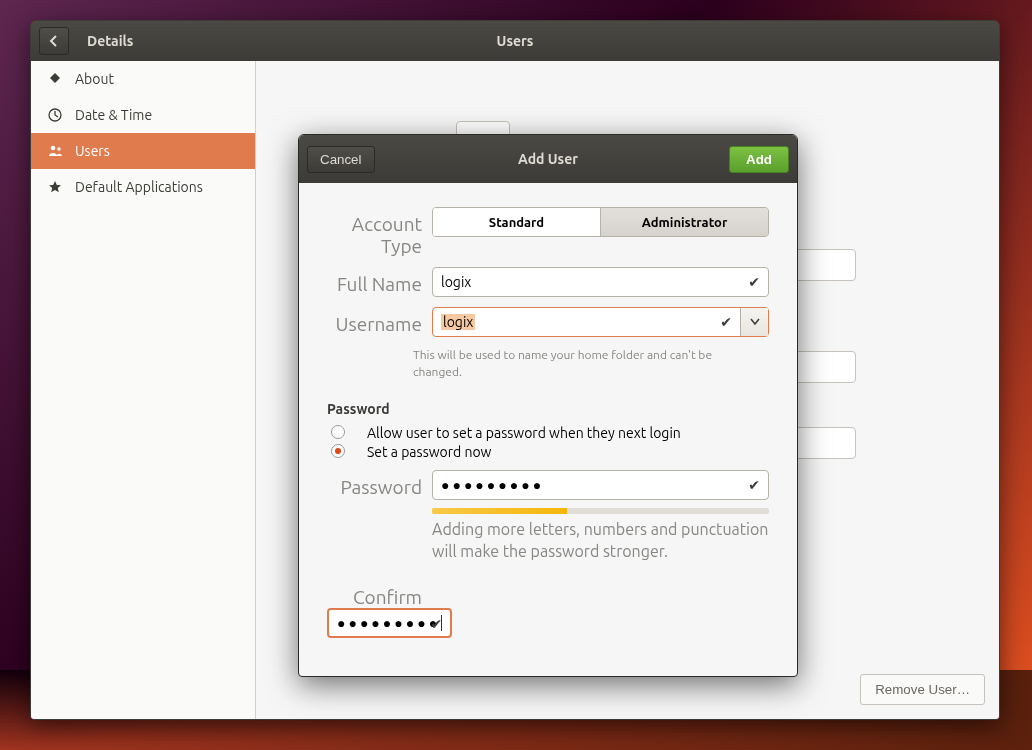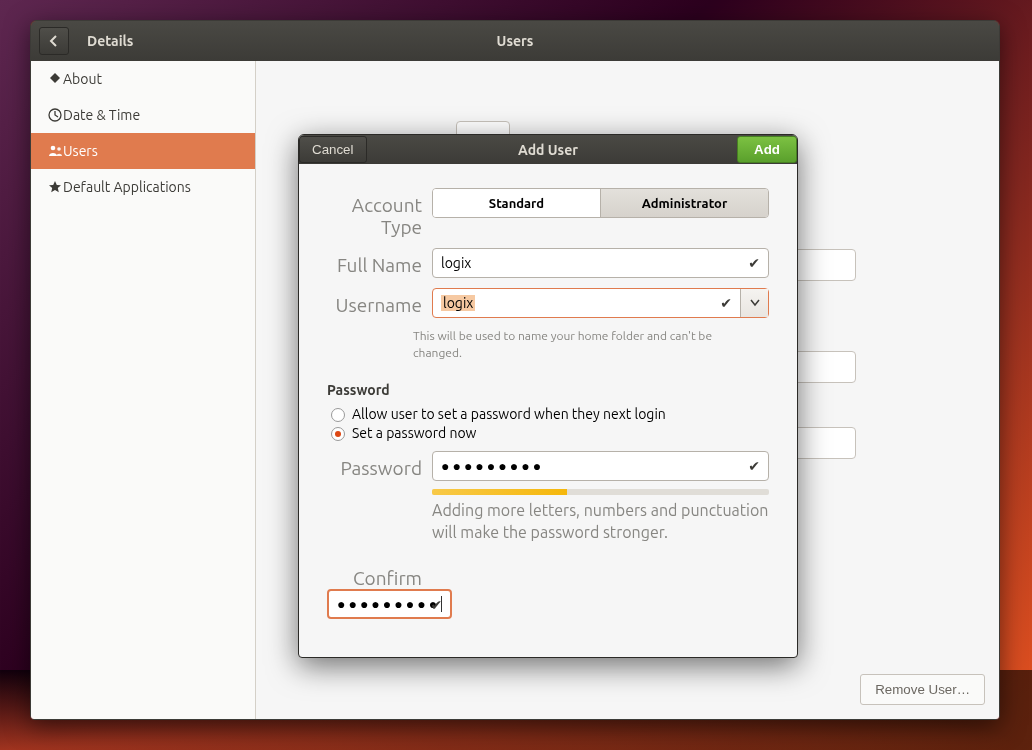--- a/index.html
+++ b/index.html
@@ -60,42 +60,42 @@
   padding:5px 12px;
   border-radius:3px;
   font-weight:600;
   cursor:pointer;
 }
 .win-controls { display:flex; gap:4px; margin-left:6px;}
 .win-ctrl { width:17px;height:17px;border-radius:50%;background:#5f5e59;border:1px solid #2b2a27;display:flex;align-items:center;justify-content:center;font-size:9px;color:#2b2a27;cursor:pointer;}
 .win-ctrl.close { background:#e95420;color:#fff;}
 .main { display:flex; height:calc(100% - 40px);}
 .sidebar { width:225px; background:#fafaf9; border-right:1px solid #d4d0c8;}
-.sidebar-item { display:flex; align-items:center; gap:0; padding:10px 16px; color:#3c3b37; cursor:pointer;}
+.sidebar-item { display:flex; align-items:center; gap:12px; padding:10px 16px; color:#3c3b37; cursor:pointer;}
 .sidebar-item.active { background:#e07b4e; color:#fff;}
 .sidebar-item .ic { width:16px; display:flex;align-items:center;justify-content:center;}
 .content { flex:1; background:#f6f6f6; position:relative; padding:60px 40px 20px;}
 .bg-field { width:360px; height:32px; border:1px solid #c7c2bb; border-radius:4px; background:#fff; margin-left:50px;}
 .bg-avatar {width:54px;height:54px;border:1px solid #c7c2bb;border-radius:4px;background:#fff;margin-left:10px;margin-bottom:30px;}
 .remove-btn { position:absolute; right:14px; bottom:14px; border:1px solid #c7c2bb; background:#fafaf9; color:#6c6862; padding:7px 14px; border-radius:3px; cursor:pointer;}
 
 .modal {
   position:absolute;
   left:298px; top:134px;
   width:500px; min-height:500px;
   background:#f6f6f6;
   border:1px solid #2b2a27;
   border-radius:6px 6px 4px 4px;
   box-shadow:0 8px 30px rgba(0,0,0,0.55);
   overflow:hidden;
 }
 .modal-titlebar {
-  height:29px;
+  height:48px;
   background:linear-gradient(#4a4944,#3c3b37);
-  display:flex;align-items:center;color:#dfdbd2;padding:0 0;
+  display:flex;align-items:center;color:#dfdbd2;padding:0 8px;
   position:relative;
 }
 .modal-cancel {
   border:1px solid #2b2a27;background:linear-gradient(#4f4e49,#3c3b37);color:#dfdbd2;
   padding:5px 12px;border-radius:3px;cursor:pointer;
 }
 .modal-add {
   margin-left:auto;
   background:linear-gradient(#7cc142,#5aa02c);color:#fff;border:1px solid #478022;
   padding:5px 16px;border-radius:3px;font-weight:600;cursor:pointer;
@@ -116,21 +116,21 @@
   width:100%; height:30px; border:1px solid #b6b1a9; border-radius:4px; background:#fff;
   display:flex; align-items:center; padding:0 8px; position:relative;
 }
 .txt .check { position:absolute; right:8px; top:6px; color:#3c3b37;}
 .txt.highlight { border-color:#e07b4e;}
 .txt.highlight .val { background:#f6c9a2; padding:0 2px;}
 .txt.with-dd { padding-right:34px;}
 .dd-btn { position:absolute; right:0; top:0; width:28px; height:100%; border-left:1px solid #b6b1a9; display:flex;align-items:center;justify-content:center;cursor:pointer; background:linear-gradient(#f5f3f0,#e9e6e1);}
 .help-text { color:#878682; font-size:12px; margin-top:5px; margin-left:86px; line-height:1.4; max-width:310px;}
 .section-title { font-weight:700; color:#3c3b37; margin:20px 0 8px;}
-.radio-row { display:flex; align-items:flex-end; gap:7px; margin:3px 0 3px 4px; cursor:pointer;}
+.radio-row { display:flex; align-items:flex-start; gap:22px; margin:3px 0 3px 4px; cursor:pointer;}
 .radio { width:14px;height:14px;border-radius:50%;border:1px solid #999;background:#fff;display:flex;align-items:center;justify-content:center;}
 .radio.sel::after{content:"";width:6px;height:6px;border-radius:50%;background:#dd4814;}
 .pw-strength { height:6px; background:#e0ddd7; border-radius:2px; margin:8px 0 4px; overflow:hidden;}
 .pw-strength .fill { height:100%; width:40%; background:linear-gradient(90deg,#f8c948,#f5b70b);}
 .dots { letter-spacing:3px; font-size:14px;}
 .txt.confirm { border:2px solid #e07b4e;}
 .cursor { display:inline-block; width:1px; height:16px; background:#333; vertical-align:middle; margin-left:1px;}
 svg { display:block;}
 </style>
 </head>

